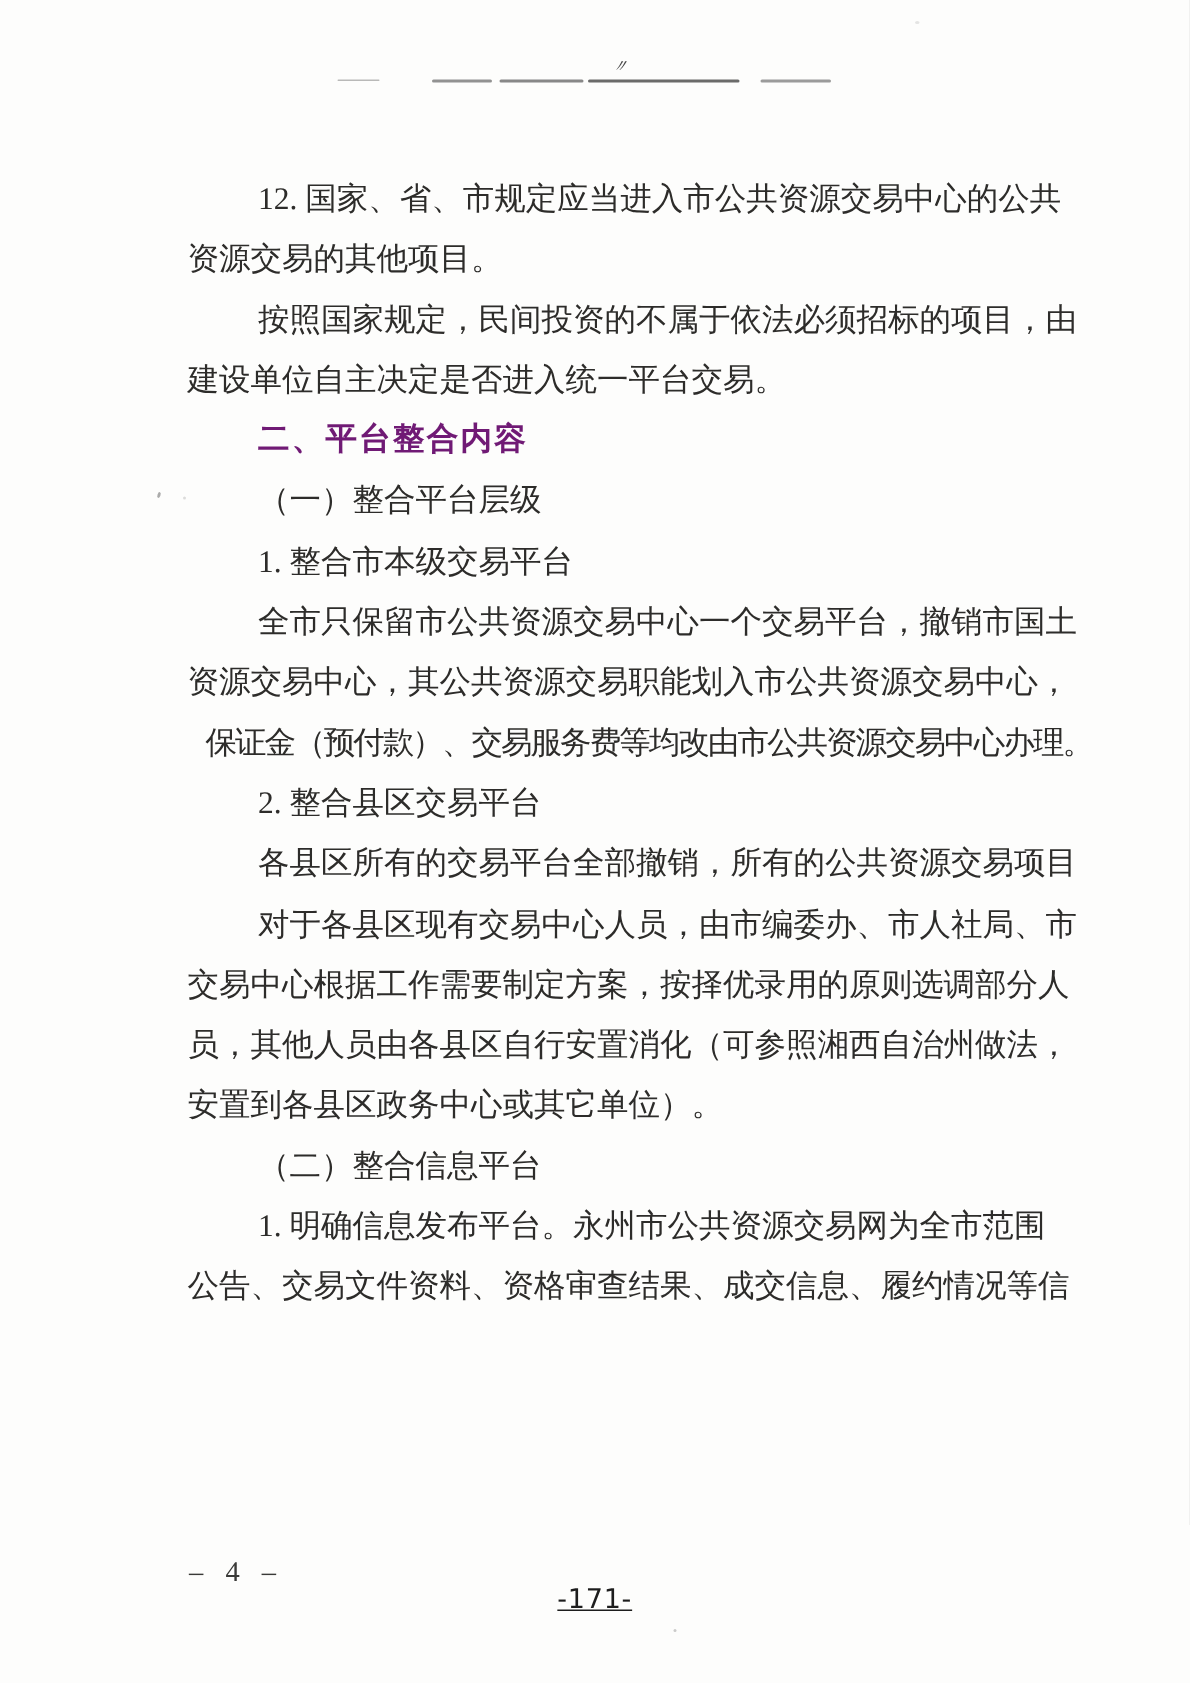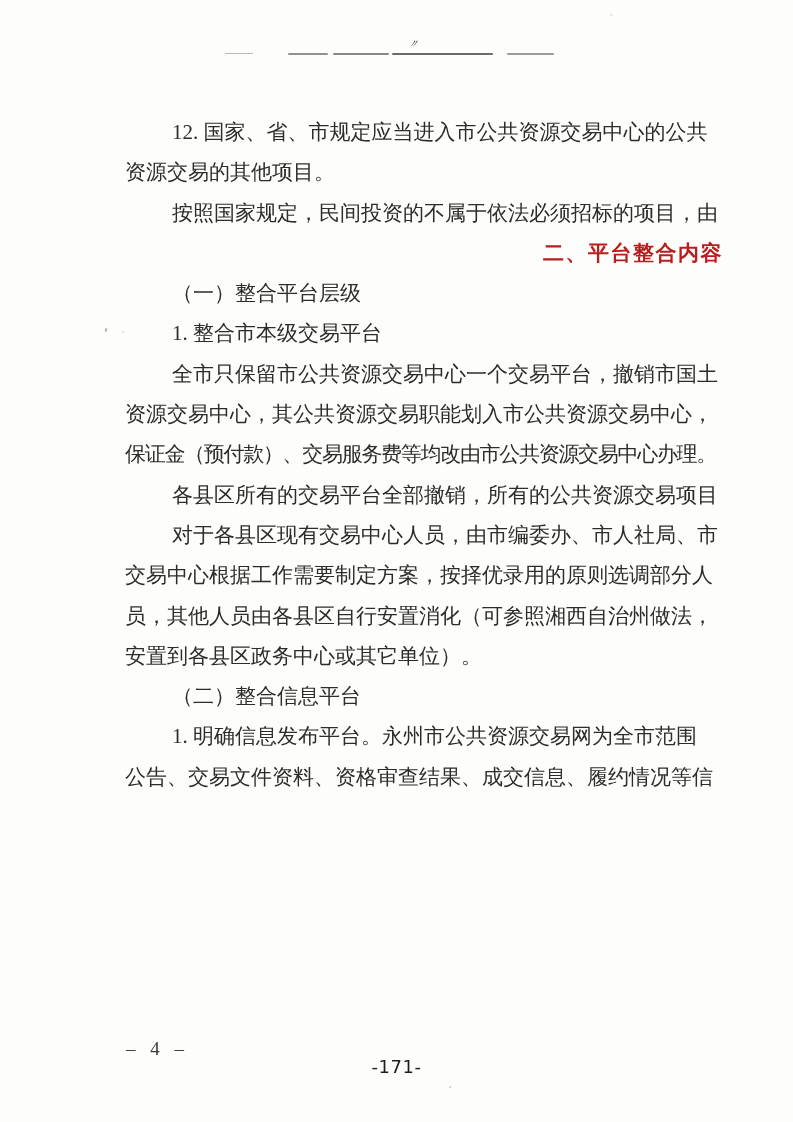--- a/index.html
+++ b/index.html
@@ -51,44 +51,44 @@
   }
   .line {
     white-space: nowrap;
     height: 40.3px;
   }
   .line.indent { padding-left: 47px; }
   .line.heading {
     font-family: "Liberation Sans", "DejaVu Sans", sans-serif;
     font-weight: bold;
     letter-spacing: 1.5px;
-    color: #b91c1c;
-    text-align: right;
+    color: #701a75;
   }
-  .line.tight { letter-spacing: -1.3px; }
+  .line.tight { letter-spacing: -1.3px; margin-left: 12px; }
 
   
   .pn-left {
     position: absolute;
     left: 126px;
     top: 1038px;
     font-size: 19px;
     letter-spacing: 5px;
     color: #3a3a38;
   }
   .pn-center {
     position: absolute;
     left: 0; right: 0;
     top: 1056px;
     text-align: center;
     font-family: "DejaVu Sans", "Liberation Sans", sans-serif;
     font-size: 18px;
     font-weight: 500;
     letter-spacing: 0.5px;
     color: #1d1d1d;
+    text-decoration: underline;
   }
 
   
   .speck {
     position: absolute;
     background: rgba(70, 70, 70, .45);
     border-radius: 50%;
   }
   .speck.k1 { left: 105px; top: 328px;  width: 2px; height: 4px; transform: rotate(18deg); }
   .speck.k2 { left: 449px; top: 1086px; width: 2px; height: 2px; opacity: .6; }
@@ -106,26 +106,28 @@
     <div class="seg s2"></div>
     <div class="seg s3"></div>
     <div class="seg s4"></div>
     <div class="seg s5"></div>
   </div>
 
   <div class="text-body" id="body-lines">
       <div class="line indent">12. 国家、省、市规定应当进入市公共资源交易中心的公共</div>
       <div class="line">资源交易的其他项目。</div>
       <div class="line indent">按照国家规定，民间投资的不属于依法必须招标的项目，由</div>
+      <div class="line">建设单位自主决定是否进入统一平台交易。</div>
       <div class="line indent heading">二、平台整合内容</div>
       <div class="line indent">（一）整合平台层级</div>
       <div class="line indent">1. 整合市本级交易平台</div>
       <div class="line indent">全市只保留市公共资源交易中心一个交易平台，撤销市国土</div>
       <div class="line">资源交易中心，其公共资源交易职能划入市公共资源交易中心，</div>
       <div class="line tight">保证金（预付款）、交易服务费等均改由市公共资源交易中心办理。</div>
+      <div class="line indent">2. 整合县区交易平台</div>
       <div class="line indent">各县区所有的交易平台全部撤销，所有的公共资源交易项目</div>
       <div class="line indent">对于各县区现有交易中心人员，由市编委办、市人社局、市</div>
       <div class="line">交易中心根据工作需要制定方案，按择优录用的原则选调部分人</div>
       <div class="line">员，其他人员由各县区自行安置消化（可参照湘西自治州做法，</div>
       <div class="line">安置到各县区政务中心或其它单位）。</div>
       <div class="line indent">（二）整合信息平台</div>
       <div class="line indent">1. 明确信息发布平台。永州市公共资源交易网为全市范围</div>
       <div class="line">公告、交易文件资料、资格审查结果、成交信息、履约情况等信</div>
     </div>
 

